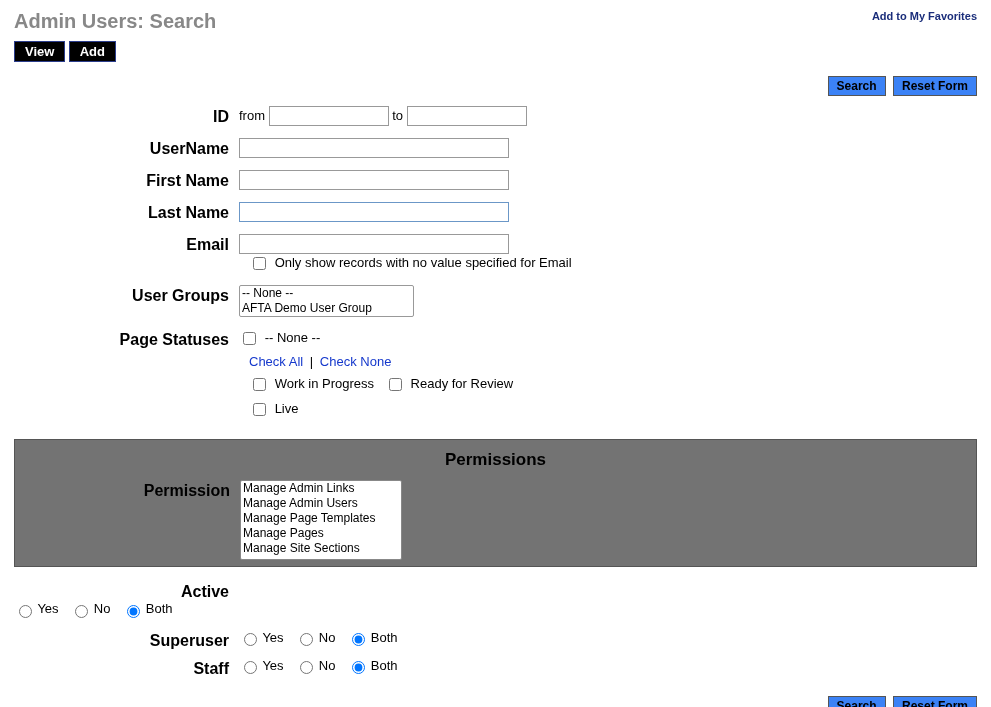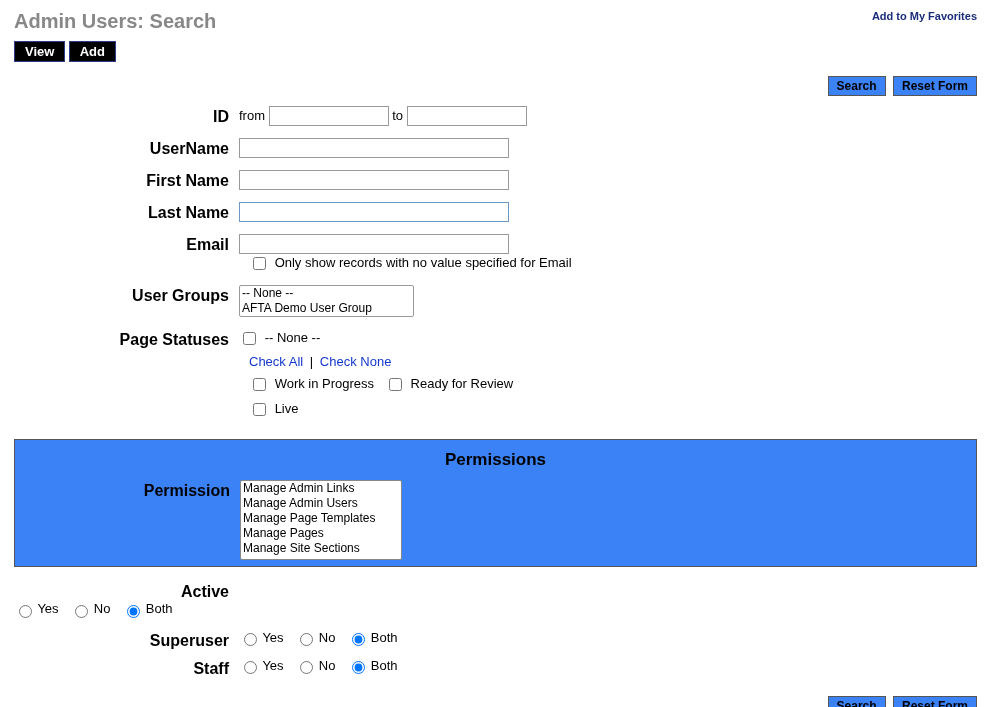--- a/index.html
+++ b/index.html
@@ -87,21 +87,21 @@
   }
   .email-note-row { margin-left: 235px; margin-top: -6px; margin-bottom: 12px; font-size: 13px; }
   .email-note-row input { vertical-align: middle; margin-right: 5px; }
   .ps-block { margin-left: 235px; margin-top: -4px; margin-bottom: 10px; font-size: 13px; }
   .ps-line { margin-bottom: 6px; }
   .ps-line input[type=checkbox] { vertical-align: middle; margin-right: 5px; }
   .ps-links a { color: #1538cc; cursor: pointer; text-align: right; }
   .ps-sep { margin: 0 3px; }
   .perm-box {
     border: 1px solid #555;
-    background: #3b82f6;
+    background: #737373;
     margin-top: 20px;
     margin-bottom: 14px;
   }
   .perm-title {
     text-align: center;
     font-weight: bold;
     font-size: 17px;
     padding: 10px 0 10px 0;
   }
   .perm-row {

